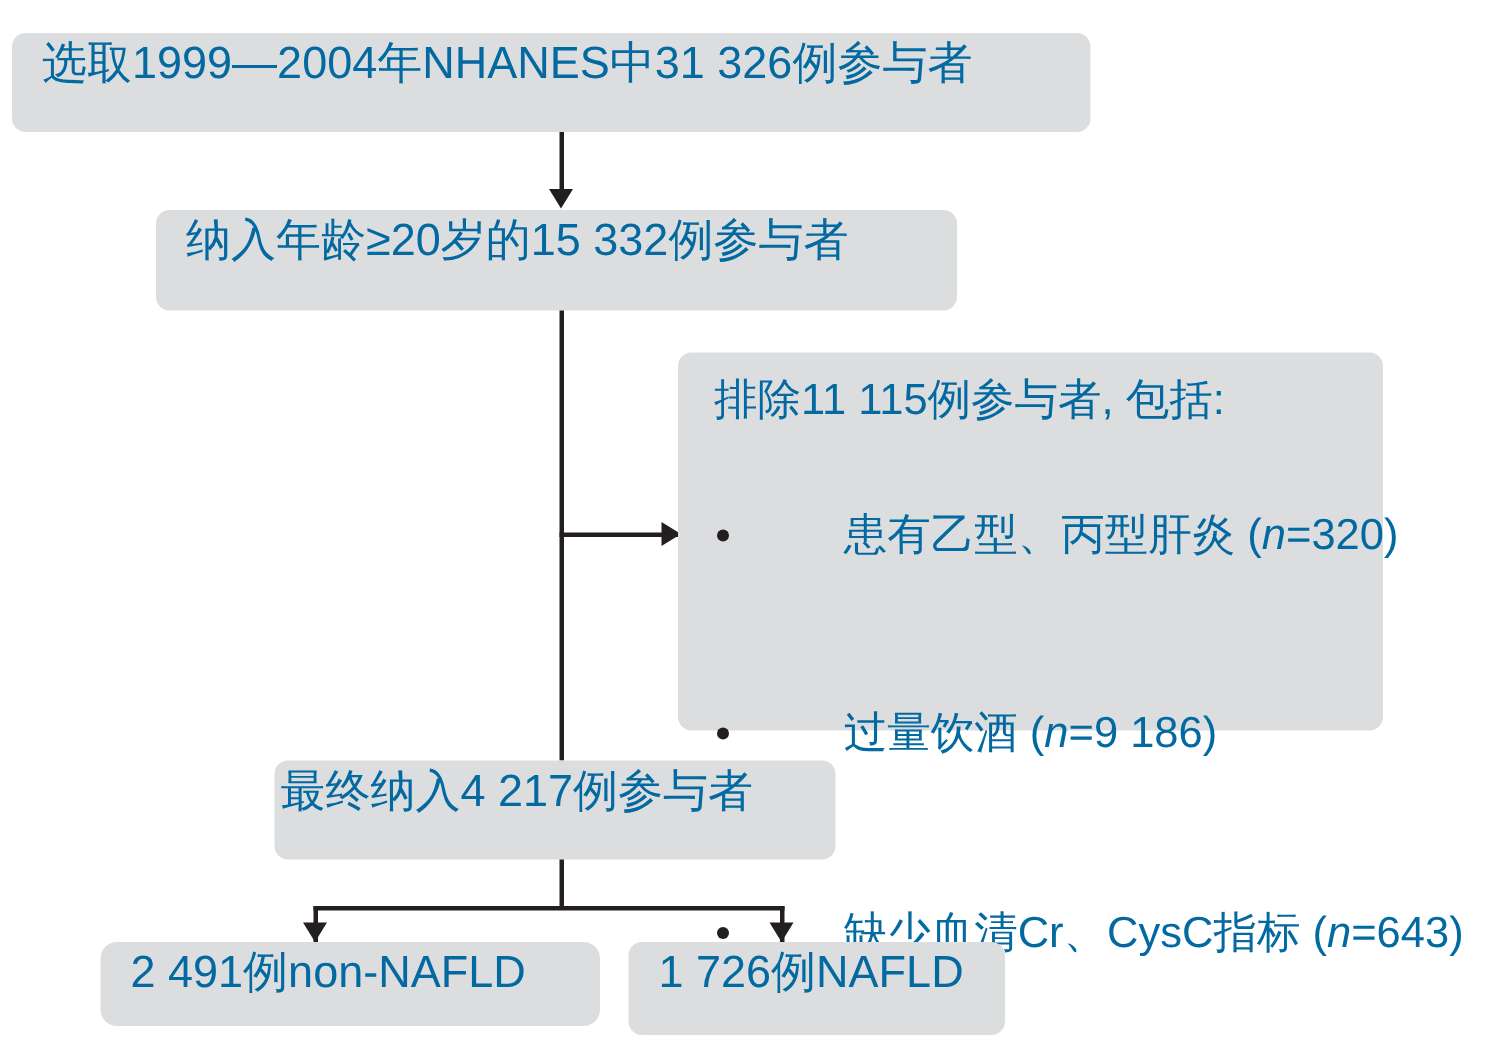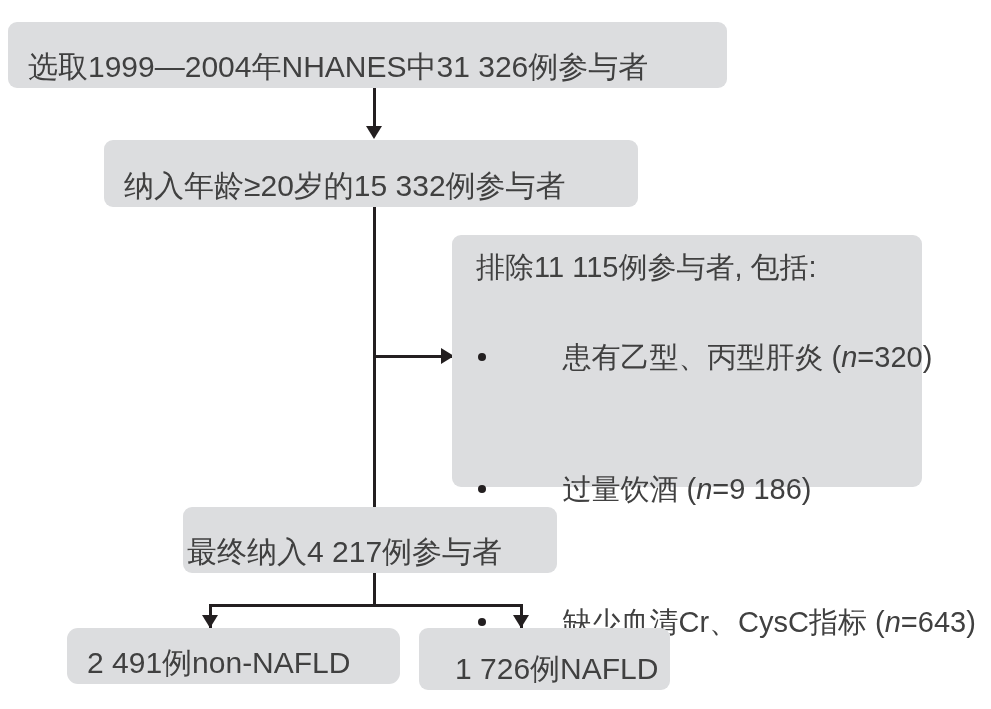--- a/index.html
+++ b/index.html
@@ -18,22 +18,22 @@
     height: 709px;
     background: #ffffff;
     overflow: hidden;
   }
   .node {
     position: absolute;
     background: #dcdddf;
     border-radius: 9px;
     box-sizing: border-box;
     display: flex;
-    align-items: flex-end;
-    color: #404040;
+    align-items: flex-start;
+    color: #0369a1;
     letter-spacing: 0px;
   }
   .node-text {
     display: block;
     white-space: pre;
   }
 
   
   #node-screened {
     left: 8px;  top: 22px;  width: 719px; height: 66px;
@@ -57,21 +57,21 @@
     font-size: 30px;
   }
   #node-non-nafld {
     left: 67px;  top: 628px; width: 333px; height: 56px;
     padding: 0 20px;
     font-size: 30px;
     border-radius: 11px;
   }
   #node-nafld {
     left: 419px; top: 628px; width: 251px; height: 62px;
-    padding: 0 36px;
+    padding: 0 20px;
     font-size: 30px;
   }
 
   
   .excl-head {
     margin: 0 0 2px 0;
     white-space: pre;
     line-height: 1.52;
   }
   .excl-list {

